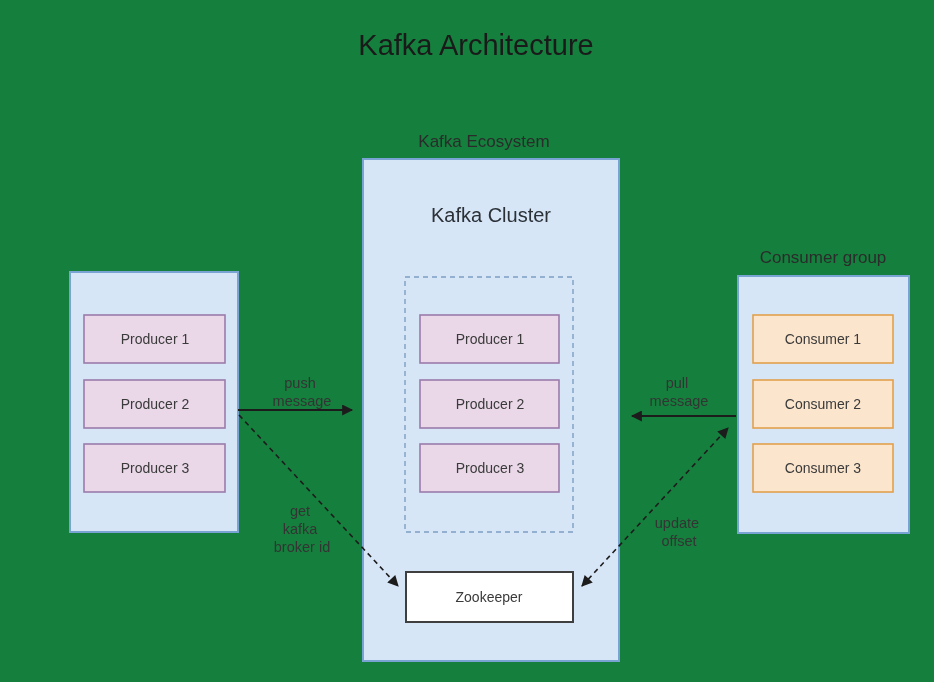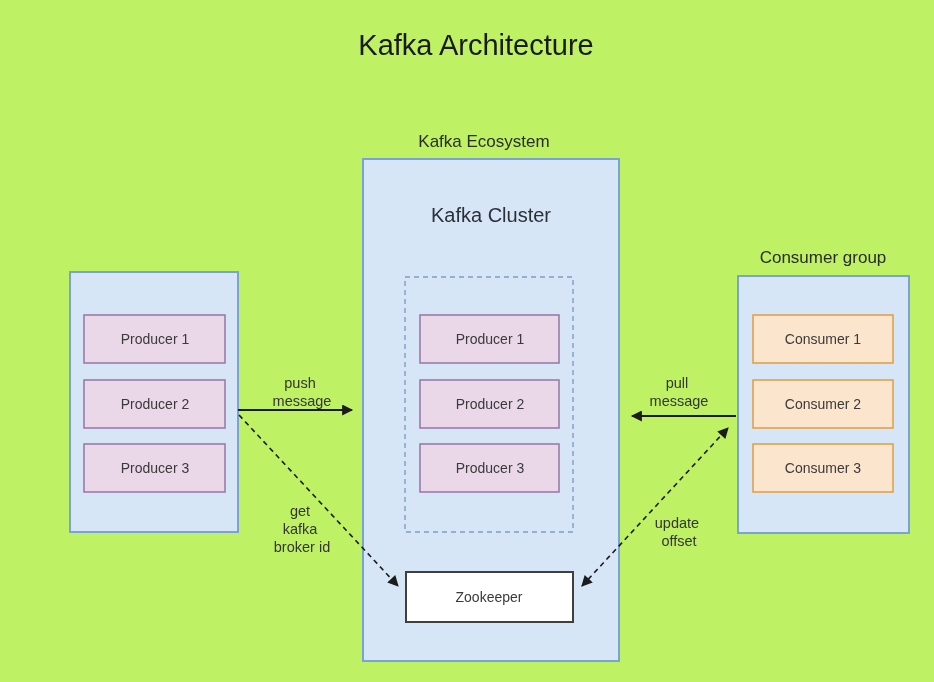--- a/index.html
+++ b/index.html
@@ -1,20 +1,20 @@
 <!DOCTYPE html>
 <html><head>
 <meta charset="utf-8">
 <style>
   html, body { margin: 0; padding: 0; background: #ffffff; }
   .canvas {
     position: relative;
     width: 934px;
     height: 682px;
-    background: #bef264;
+    background: #15803d;
     font-family: "Liberation Sans", sans-serif;
     overflow: hidden;
   }
   svg { display: block; }
   text {
     font-family: "Liberation Sans", sans-serif;
     fill: #333333;
   }
   .title-text { font-size: 29px; fill: #1a1a1a; }
   .section-label { font-size: 17px; fill: #2b2b2b; }

